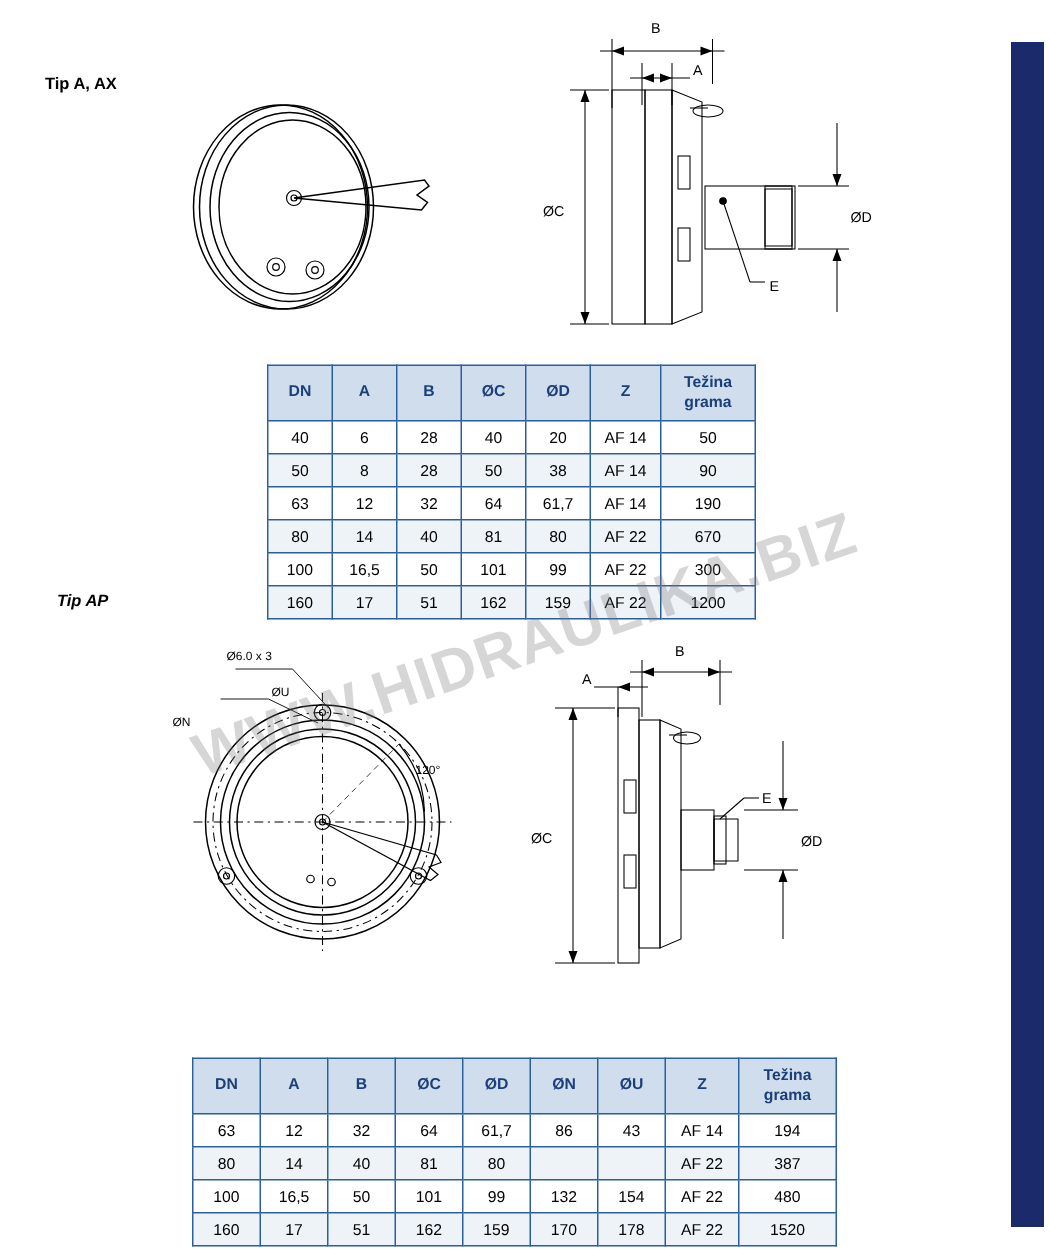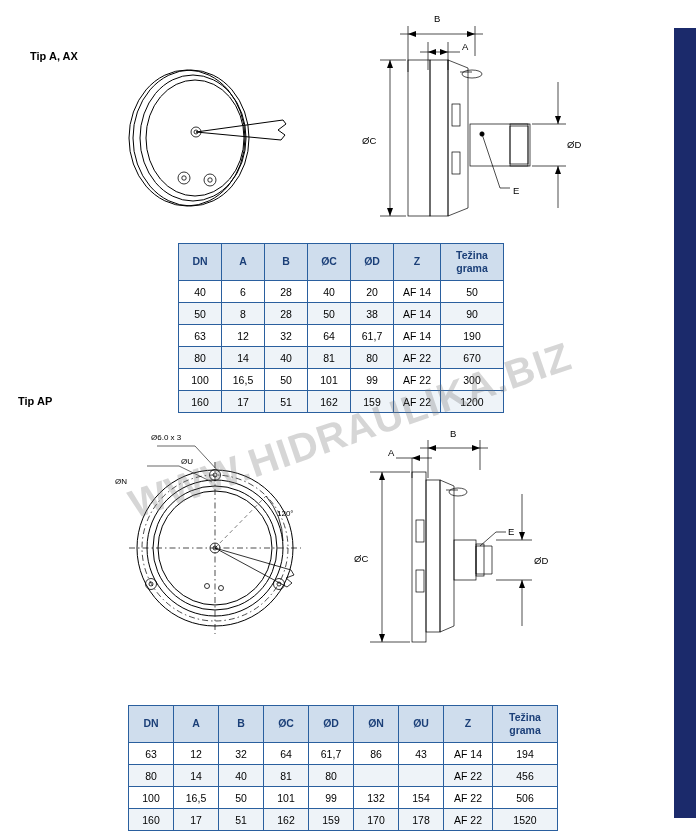--- a/index.html
+++ b/index.html
@@ -19,21 +19,21 @@
   .right-bar .bar-inner{
     position:absolute;left:12px;top:28px;width:22px;height:790px;
     background:#1b2a6b;
   }
 
   
   .section-title{
     position:absolute;font-size:11px;font-weight:bold;color:#000;
   }
   #title-a{left:30px;top:33px;margin-top:17px;}
-  #title-ap{left:18px;top:395px;}
+  #title-ap{left:38px;top:395px;font-style:italic;}
 
   
   .watermark{
     position:absolute;left:40px;top:330px;width:620px;height:200px;
     transform:rotate(-19deg);
     transform-origin:center center;
     color:rgba(120,120,120,0.30);
     font-size:40px;font-weight:bold;letter-spacing:1px;
     font-family:"Liberation Sans", sans-serif;
     white-space:nowrap;
@@ -375,32 +375,32 @@
       </tr>
       <tr class="alt">
         <td>80</td>
         <td>14</td>
         <td>40</td>
         <td>81</td>
         <td>80</td>
         <td></td>
         <td></td>
         <td>AF 22</td>
-        <td>456</td>
+        <td>387</td>
       </tr>
       <tr>
         <td>100</td>
         <td>16,5</td>
         <td>50</td>
         <td>101</td>
         <td>99</td>
         <td>132</td>
         <td>154</td>
         <td>AF 22</td>
-        <td>506</td>
+        <td>480</td>
       </tr>
       <tr class="alt">
         <td>160</td>
         <td>17</td>
         <td>51</td>
         <td>162</td>
         <td>159</td>
         <td>170</td>
         <td>178</td>
         <td>AF 22</td>

